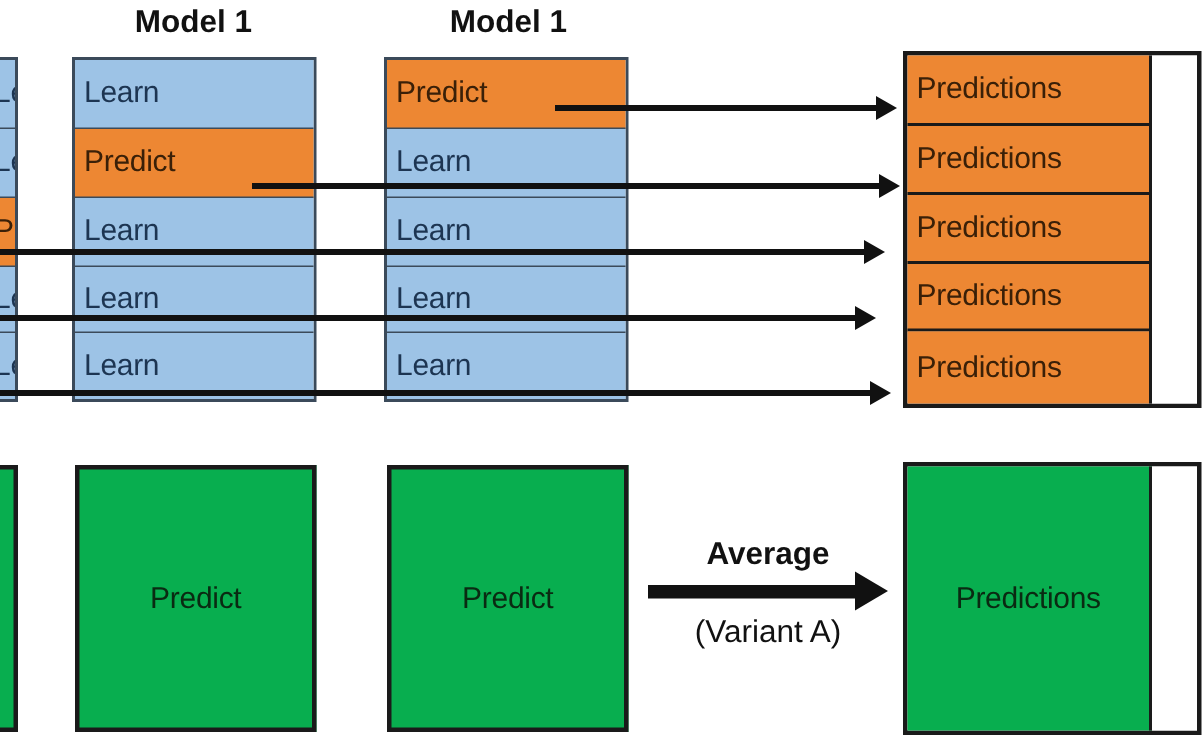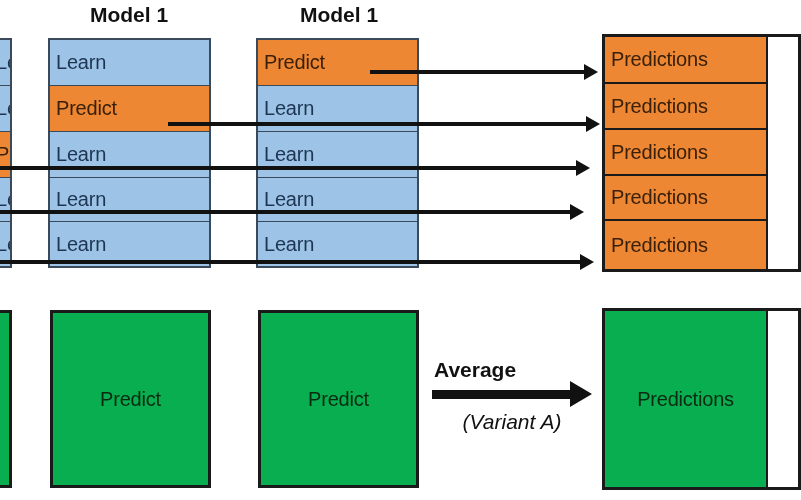--- a/index.html
+++ b/index.html
@@ -131,21 +131,21 @@
     flex:1;background:#ffffff;
   }
 
   
   .avg-top{
     position:absolute;
     font-weight:bold;
     font-size:21px;
     color:#111111;
     white-space:nowrap;
-    text-align:left;
+    text-align:center;
   }
   .avg-bottom{
     position:absolute;
     font-size:21px;
     color:#111111;
     white-space:nowrap;
     text-align:center;
   }
 </style>
 </head>
@@ -212,20 +212,20 @@
 
   <div class="green-box" style="left:50px;top:310px;width:161px;height:178px;">Predict</div>
 
   <div class="green-box" style="left:258px;top:310px;width:161px;height:178px;">Predict</div>
 
   <div class="avg-top" style="left:434px;top:358px;width:156px;">Average</div>
 
   <div class="arrow-line" style="left:432px;top:390px;width:140px;height:9px;"></div>
   <div class="arrow-head" style="left:570px;top:381px;border-top-width:13px;border-bottom-width:13px;border-left-width:22px;"></div>
 
-  <div class="avg-bottom" style="left:434px;top:410px;width:156px;font-style:italic;">(Variant A)</div>
+  <div class="avg-bottom" style="left:434px;top:410px;width:156px;">(Variant A)</div>
 
   <div class="green-result" style="left:602px;top:308px;width:199px;height:182px;">
     <div class="green-result-inner" style="width:163px;height:100%;">Predictions</div>
     <div class="green-result-blank"></div>
   </div>
 
 </div>
 
 </body></html>

